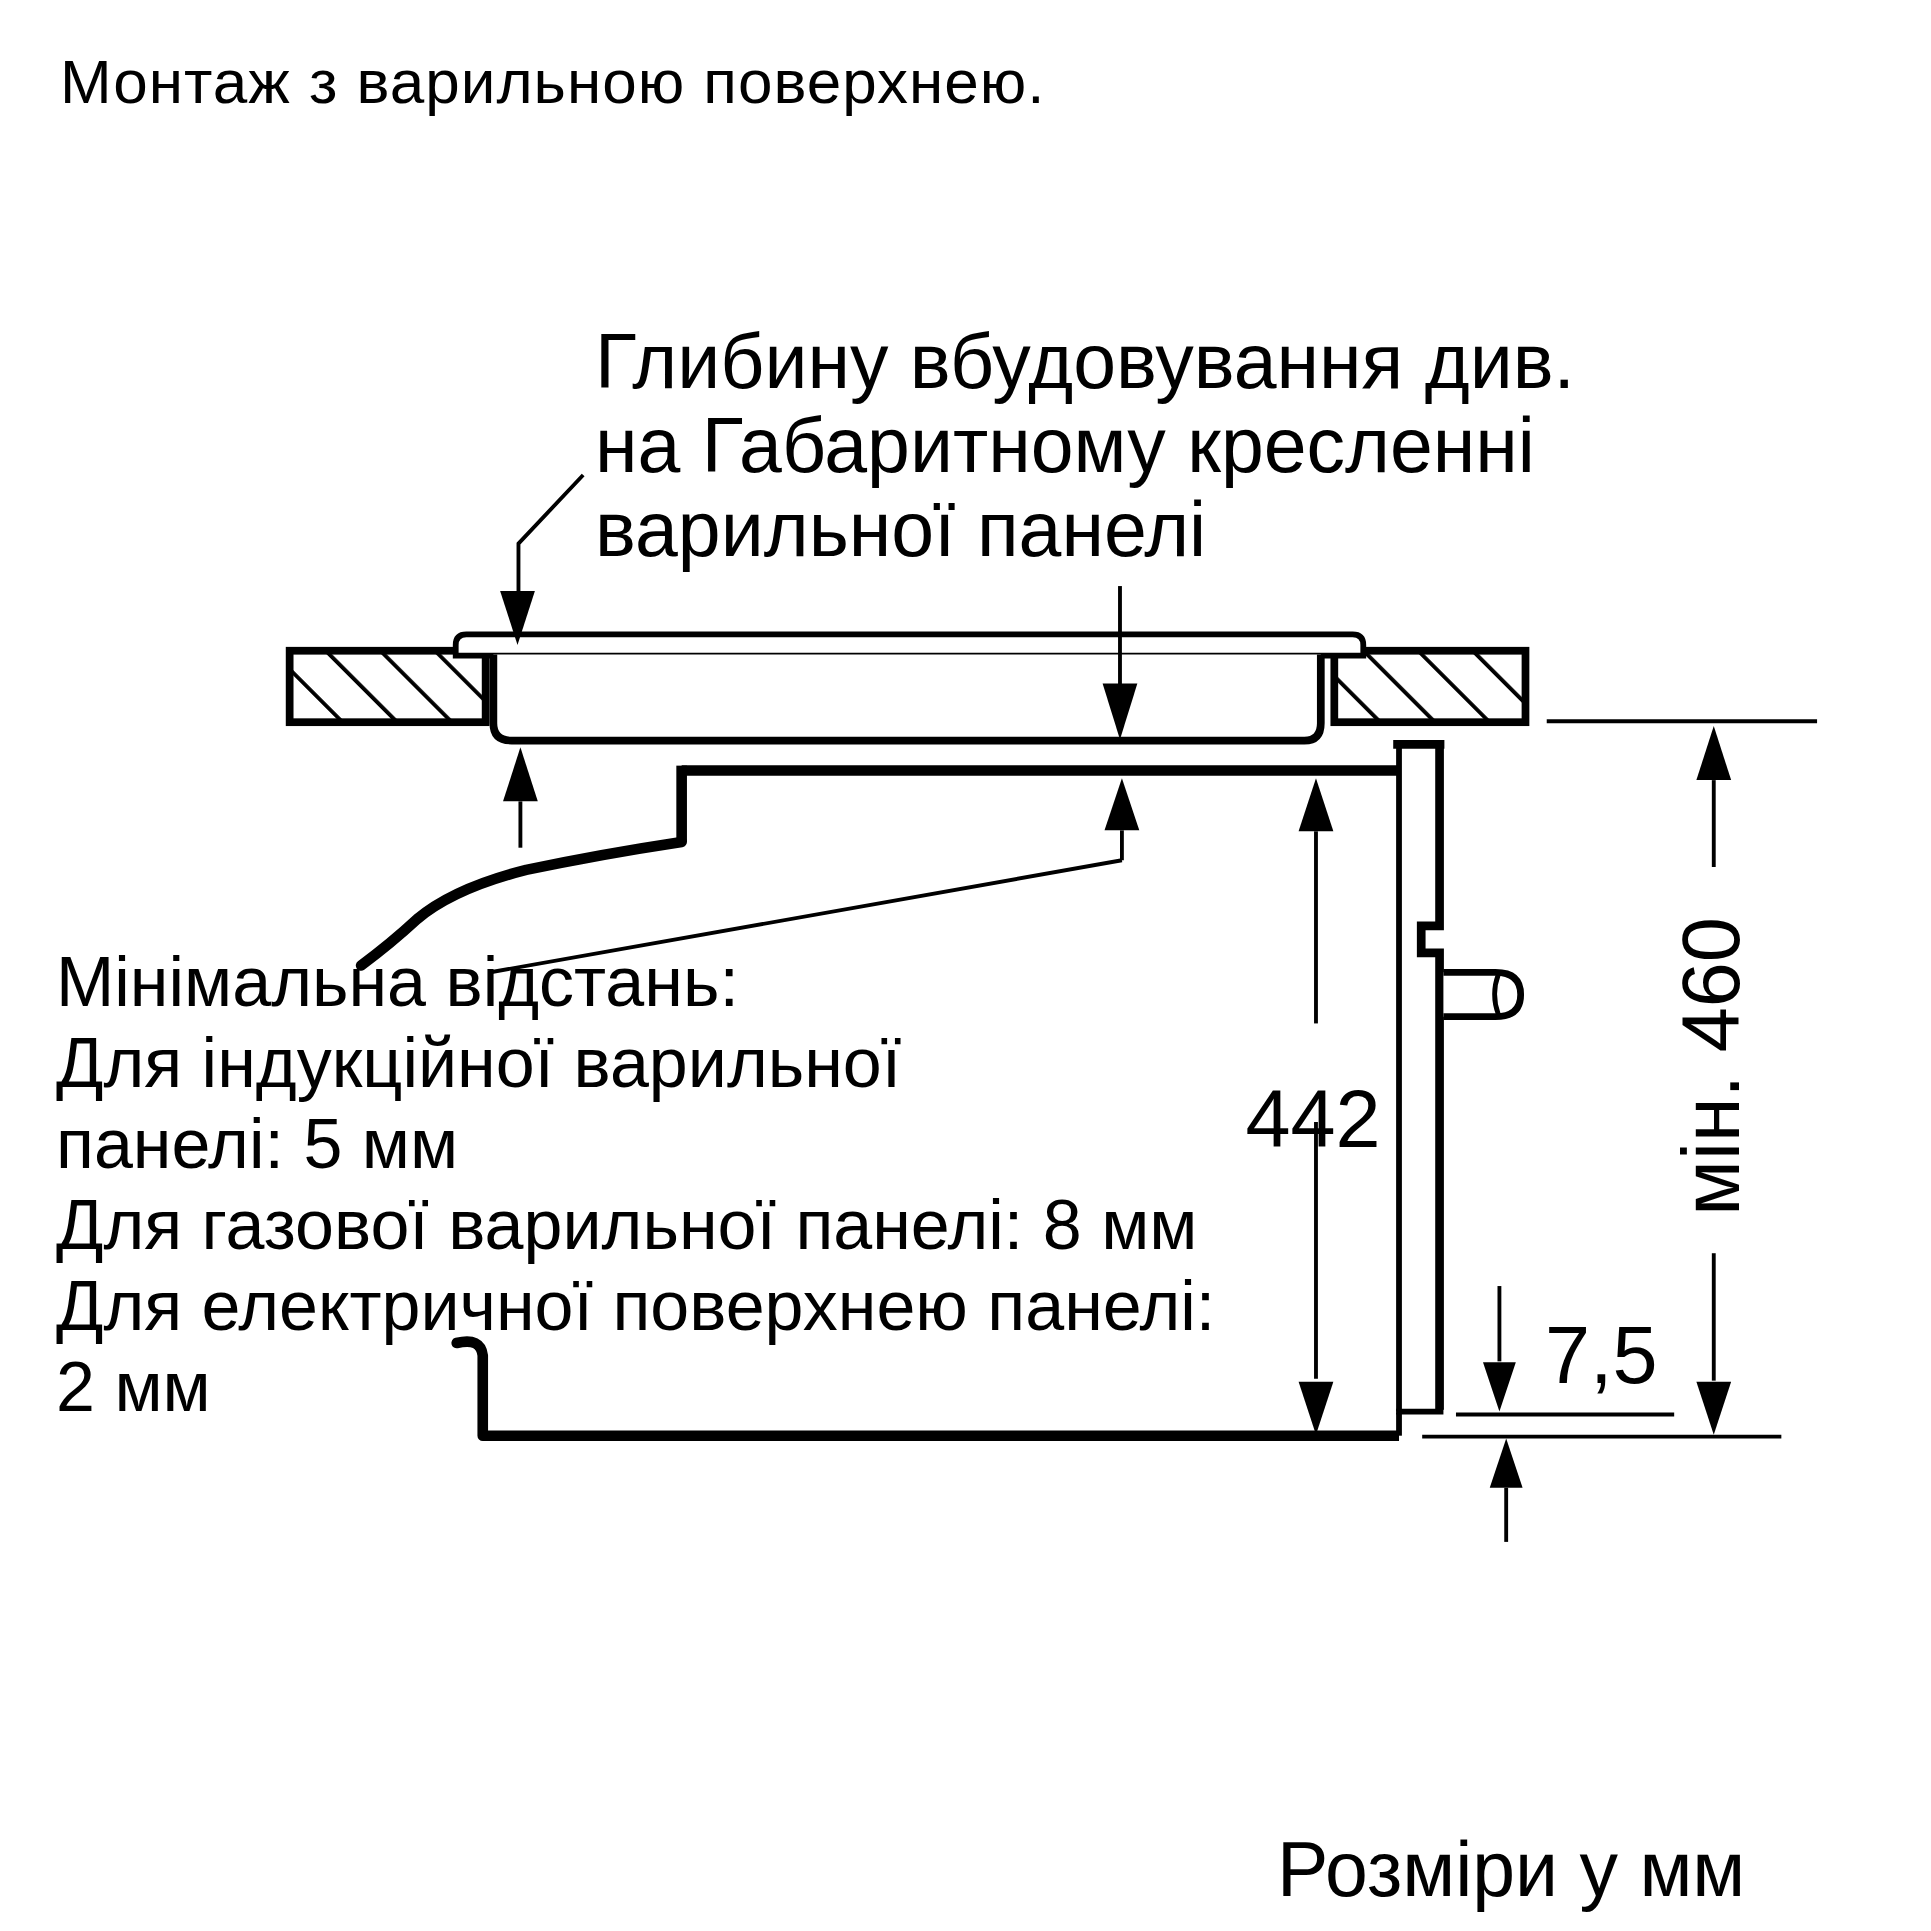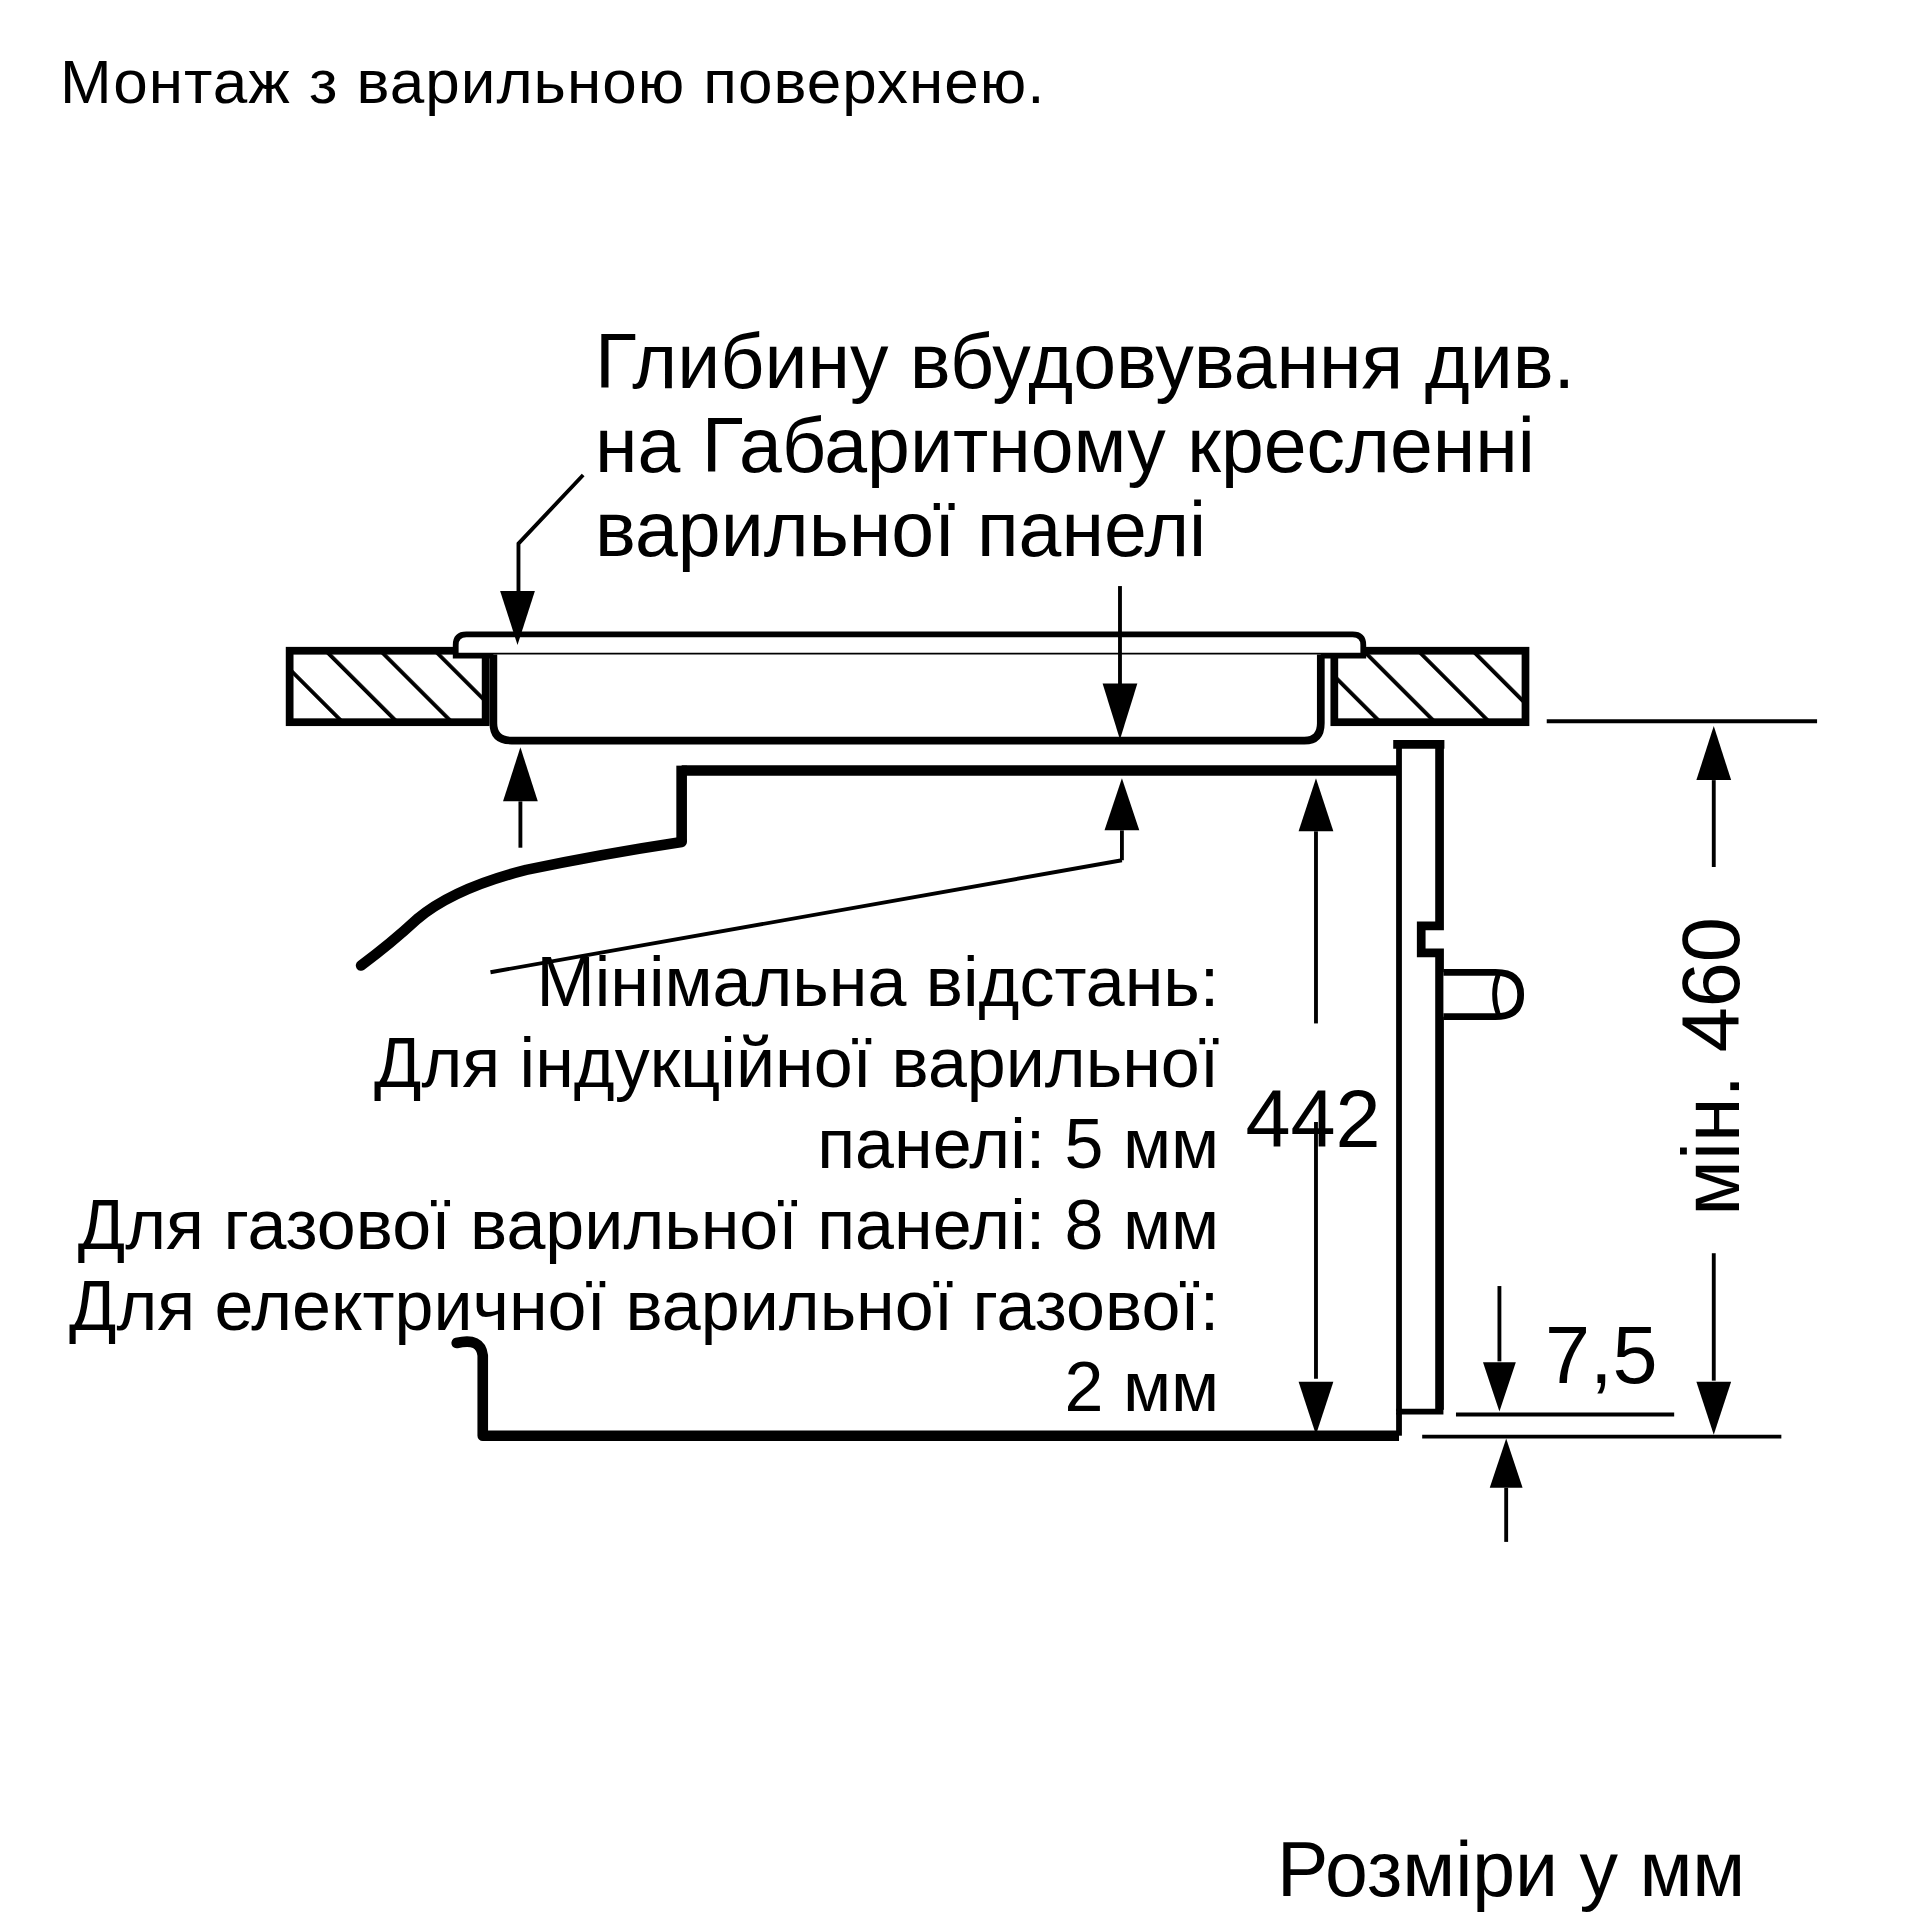--- a/index.html
+++ b/index.html
@@ -1,21 +1,21 @@
 <!DOCTYPE html>
 <html><head>
 <meta charset="utf-8">
 <style>
   html,body{margin:0;padding:0;background:#ffffff;}
   body{width:1931px;height:1931px;position:relative;overflow:hidden;
        font-family:"Liberation Sans", sans-serif;color:#000;}
   .abs{position:absolute;white-space:nowrap;}
   #title{left:60px;top:29px;font-size:62px;line-height:106px;letter-spacing:1px;}
   #callout-top{left:595px;top:319px;font-size:77px;line-height:84px;}
-  #callout-left{left:69px;top:942px;font-size:70px;line-height:81px;text-align:right;}
+  #callout-left{left:56px;top:942px;font-size:70px;line-height:81px;}
   .dim{font-size:81px;line-height:81px;text-align:right;}
   #dim-442{left:1177px;top:1031px;width:272px;text-align:center;margin-top:48px;}
   #dim-75{left:1545px;top:1315px;}
   #dim-min460{left:1518px;top:1026px;width:386px;height:81px;text-align:center;
               transform:rotate(-90deg);}
   #units-note{left:1277px;top:1825px;width:531px;font-size:77px;}
   svg{position:absolute;left:0;top:0;}
 </style>
 </head>
 <body>
@@ -87,21 +87,21 @@
   <div>Глибину вбудовування див.</div>
   <div>на Габаритному кресленні</div>
   <div>варильної панелі</div>
 </div>
 
 <div id="callout-left" class="abs">
   <div>Мінімальна відстань:</div>
   <div>Для індукційної варильної</div>
   <div>панелі: 5 мм</div>
   <div>Для газової варильної панелі: 8 мм</div>
-  <div>Для електричної варильної газової:</div>
+  <div>Для електричної поверхнею панелі:</div>
   <div>2 мм</div>
 </div>
 
 <div id="dim-442" class="abs dim">442</div>
 
 <div id="dim-min460" class="abs dim">мін. 460</div>
 
 <div id="dim-75" class="abs dim">7,5</div>
 
 <div id="units-note" class="abs">Розміри у мм</div>

